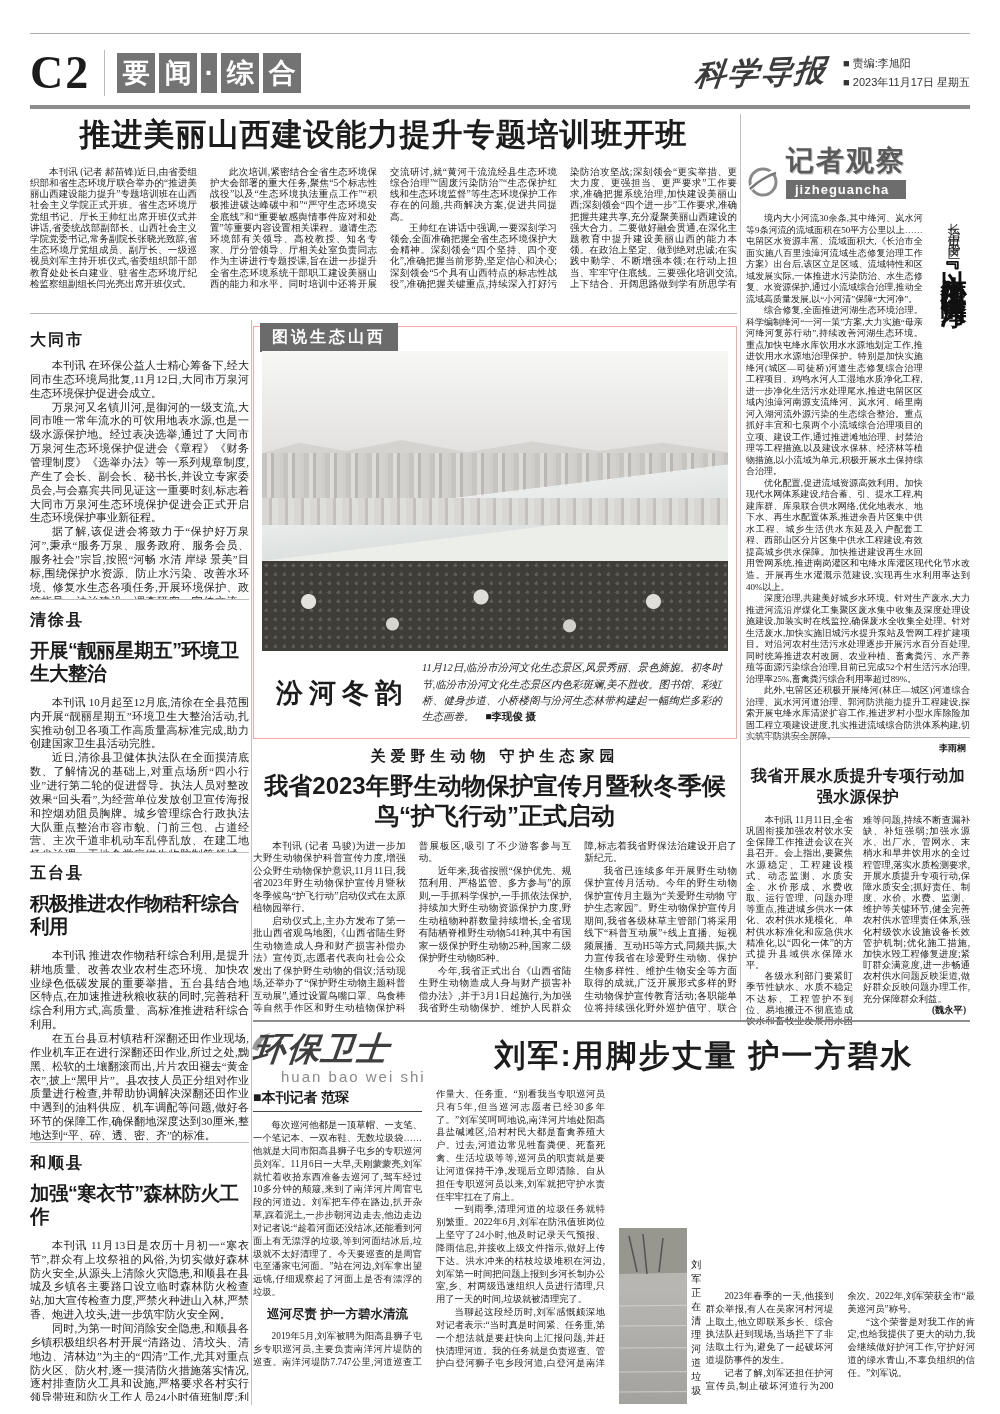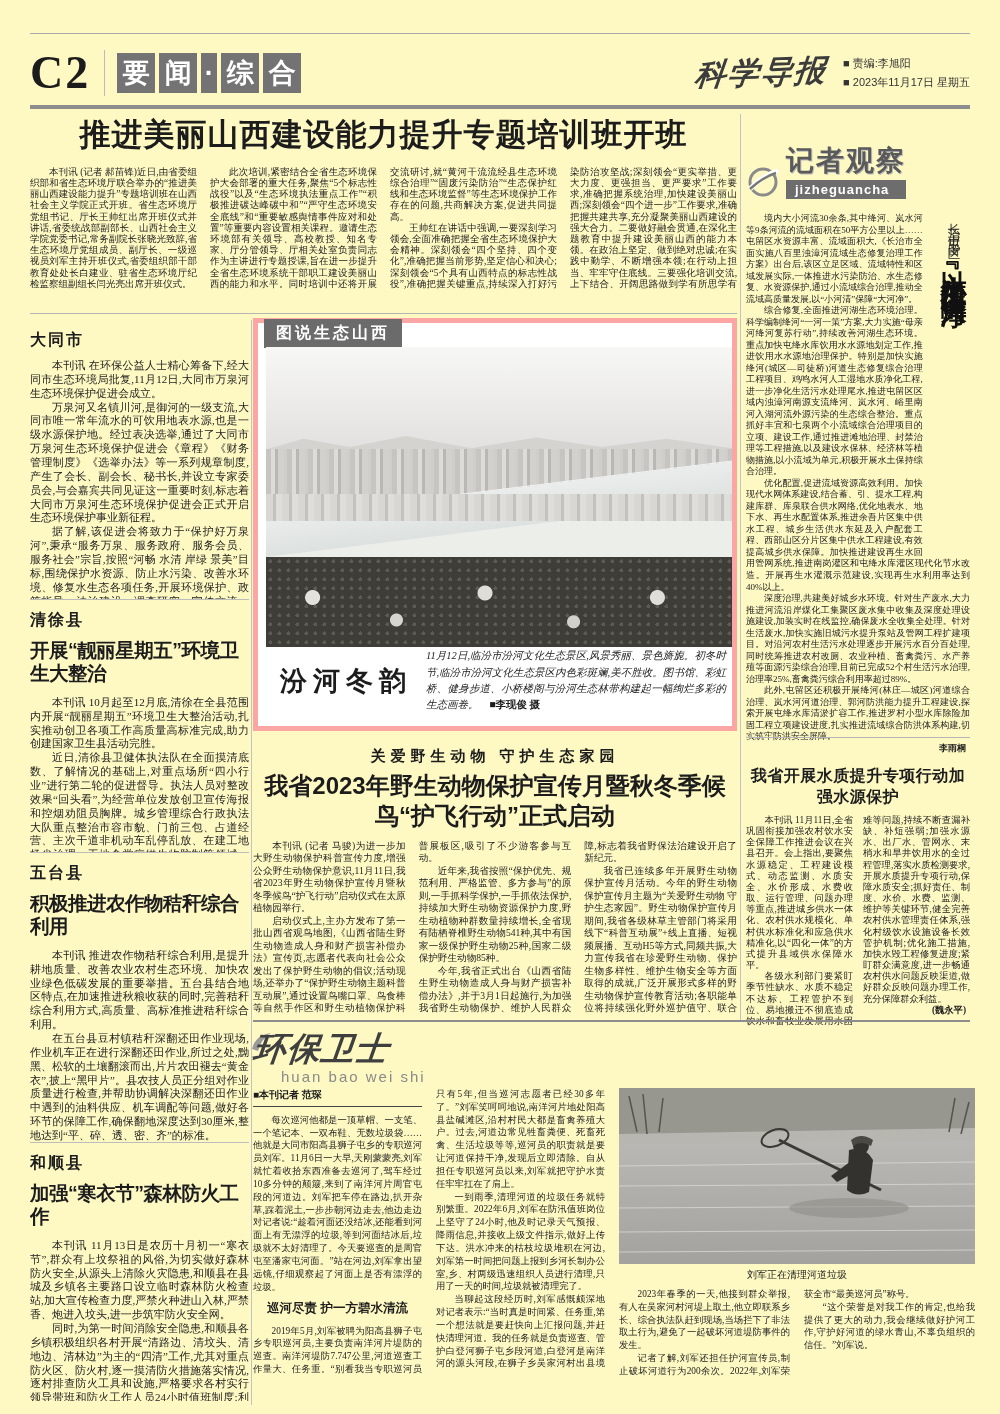--- a/index.html
+++ b/index.html
@@ -1,19 +1,19 @@
 <!DOCTYPE html>
 <html><head>
 <meta charset="utf-8">
 <style>
   * { box-sizing: border-box; margin: 0; padding: 0; }
   html,body { background:#d9d9d9; }
   .page {
     position: relative; width: 1000px; height: 1414px; margin: 0 auto;
-    background: #fef9c3; color: #1c1c1c; overflow: hidden;
+    background: #ffffff; color: #1c1c1c; overflow: hidden;
     font-family: "Liberation Serif", "DejaVu Serif", serif;
   }
   .abs { position: absolute; }
   .hline { position: absolute; background: #b5b5b5; height: 1px; }
   .vline { position: absolute; background: #c2c2c2; width: 1px; }
 
   
   .top-rule { left:30px; top:33px; width:940px; height:1px; background:#aaa; }
   .header { left:30px; top:44px; width:940px; height:58px; display:flex; align-items:center; }
   .page-code { font-size:46px; font-weight:bold; font-family:"Liberation Serif",serif; letter-spacing:2px; padding-right:14px; border-right:1px solid #bbb; line-height:1; }
@@ -61,21 +61,21 @@
   .region { font-family:"Liberation Sans",sans-serif; font-size:16px; letter-spacing:2px; margin-bottom:8px; }
   .lheadline { font-size:19.5px; line-height:1.2; margin-bottom:10px; letter-spacing:-0.5px; }
   .lbody { font-size:11px; line-height:1.26; }
   .la1 { height:280px; } .la2 { height:253px; } .la3 { height:290px; } .la4 { height:258px; }
 
   
   .div-left { left:251px; top:320px; height:1085px; }
   .div-right { left:740px; top:114px; height:906px; }
 
   
-  .feature { left:253px; top:318px; width:484px; height:413px; border:5px solid #fca5a5; background:#fff; }
+  .feature { left:253px; top:326px; width:484px; height:413px; border:1px solid #fca5a5; background:#fff; }
   .feature-tag { position:absolute; left:6px; top:-4px; background:#6b6b6b; color:#fff; font-family:"Liberation Sans",sans-serif; font-weight:bold; font-size:16px; letter-spacing:3px; padding:4px 12px; }
   .ph { position:absolute; left:8px; top:24px; width:466px; height:300px; overflow:hidden; background:#eceeea; }
   .ph-sky { position:absolute; left:0; top:0; width:100%; height:34%; background:linear-gradient(#f7f7f5,#e2e1df); }
   .ph-ridge { position:absolute; left:0; top:27%; width:100%; height:9%; background:#d4d3d0; clip-path:polygon(0 80%,8% 40%,18% 70%,30% 30%,44% 75%,58% 35%,72% 70%,86% 40%,100% 75%,100% 100%,0 100%); }
   .ph-city { position:absolute; left:0; top:34%; width:100%; height:16%; background:repeating-linear-gradient(90deg,#c6c5c2 0 5px,#dddcd9 5px 9px,#b9b8b5 9px 12px,#d2d1ce 12px 18px,#cfcecb 18px 21px); }
   .ph-city2 { position:absolute; left:0; top:49%; width:100%; height:9%; background:repeating-linear-gradient(90deg,#d8d7d4 0 7px,#c3c2bf 7px 10px,#dededb 10px 16px); }
   .ph-river { position:absolute; left:-8%; top:47%; width:120%; height:13%; background:linear-gradient(#eaedec,#dde1e0); transform:rotate(-7deg); border-top:1px solid #f2f4f3; }
   .ph-trees { position:absolute; left:0; bottom:0; width:100%; height:30%;
     background-color:#46453f;
     background-image:
@@ -100,24 +100,24 @@
 
   
   .guardian { left:253px; top:1028px; width:722px; height:380px; }
   .g-head { display:flex; align-items:center; height:56px; margin-bottom:4px; }
   .g-logo { width:180px; position:relative; }
   .g-logo-cn { font-family:"DejaVu Serif",serif; font-style:italic; font-weight:bold; font-size:33px; color:#3f3f3f; transform:skewX(-6deg); display:inline-block; letter-spacing:1px; }
   .g-logo-en { font-family:"Liberation Sans",sans-serif; font-size:15px; color:#8a8a8a; letter-spacing:2px; margin-left:28px; margin-top:-4px; }
   .g-headline { flex:1; text-align:center; font-size:31px; letter-spacing:2px; }
   .g-body { display:flex; gap:14px; height:316px; }
   .g-left { width:352px; }
-  .g-byline { font-family:"Liberation Sans",sans-serif; font-weight:bold; font-size:10px; border-bottom:1px solid #444; padding-bottom:4px; margin-bottom:7px; }
+  .g-byline { font-family:"Liberation Sans",sans-serif; font-weight:bold; font-size:14px; border-bottom:1px solid #444; padding-bottom:4px; margin-bottom:7px; }
   .g-cols { column-count:2; column-gap:14px; font-size:9.3px; line-height:1.38; height:288px; overflow:hidden; }
   .g-sub { font-family:"Liberation Sans",sans-serif; font-weight:bold; font-size:12.5px; text-align:center; margin:7px 0; break-inside:avoid; }
-  .g-right { width:356px; display:flex; flex-direction:column; }
+  .g-right { width:356px; display:flex; flex-direction:row;align-items:flex-end; }
   .g-photo { width:356px; height:176px; background:#b4b3af; position:relative; overflow:hidden; }
   .g-photo-cap { text-align:center; font-size:10px; padding:4px 0 6px 0; }
   .g-cols2 { column-count:2; column-gap:14px; font-size:9.3px; line-height:1.38; height:114px; overflow:hidden; }
 </style>
 </head>
 <body>
 
 <div class="page">
 
   <div class="abs top-rule"></div>
@@ -264,20 +264,21 @@
 
   <section class="abs guardian">
     <div class="g-head">
       <div class="g-logo">
         <svg width="26" height="26" viewBox="0 0 26 26" style="position:absolute;left:-4px;top:2px;">
           <path d="M3 20 Q6 6 22 4 Q12 10 9 22 Z" fill="#9a9a9a"></path>
         </svg>
         <span class="g-logo-cn">环保卫士</span>
         <div class="g-logo-en">huan bao wei shi</div>
       </div>
+      <div class="g-headline hd">刘军:用脚步丈量 护一方碧水</div>
     </div>
     <div class="g-body">
       <div class="g-left">
         <div class="g-cols jtext">
           <div class="g-byline">■本刊记者 范琛</div>
           <p>每次巡河他都是一顶草帽、一支笔、一个笔记本、一双布鞋、无数垃圾袋……他就是大同市阳高县狮子屯乡的专职巡河员刘军。11月6日一大早,天刚蒙蒙亮,刘军就忙着收拾东西准备去巡河了,驾车经过10多分钟的颠簸,来到了南洋河片周官屯段的河道边。刘军把车停在路边,扒开杂草,踩着泥土,一步步朝河边走去,他边走边对记者说:“趁着河面还没结冰,还能看到河面上有无漂浮的垃圾,等到河面结冰后,垃圾就不太好清理了。今天要巡查的是周官屯至潘家屯河面。”站在河边,刘军拿出望远镜,仔细观察起了河面上是否有漂浮的垃圾。</p>
           <h4 class="g-sub">巡河尽责 护一方碧水清流</h4>
           <p>2019年5月,刘军被聘为阳高县狮子屯乡专职巡河员,主要负责南洋河片堤防的巡查。南洋河堤防7.747公里,河道巡查工作量大、任务重。“别看我当专职巡河员只有5年,但当巡河志愿者已经30多年了。”刘军笑呵呵地说,南洋河片地处阳高县盐碱滩区,沿村村民大都是畜禽养殖大户。过去,河道边常见牲畜粪便、死畜死禽、生活垃圾等等,巡河员的职责就是要让河道保持干净,发现后立即清除。自从担任专职巡河员以来,刘军就把守护水责任牢牢扛在了肩上。</p>
           <p>一到雨季,清理河道的垃圾任务就特别繁重。2022年6月,刘军在防汛值班岗位上坚守了24小时,他及时记录天气预报、降雨信息,并接收上级文件指示,做好上传下达。洪水冲来的枯枝垃圾堆积在河边,刘军第一时间把问题上报到乡河长制办公室,乡、村两级迅速组织人员进行清理,只用了一天的时间,垃圾就被清理完了。</p>
           <p>当聊起这段经历时,刘军感慨颇深地对记者表示:“当时真是时间紧、任务重,第一个想法就是要赶快向上汇报问题,并赶快清理河道。我的任务就是负责巡查、管护白登河狮子屯乡段河道,白登河是南洋河的源头河段,在狮子乡吴家河村出县境入南洋河。所以,守护好这6.5公里的河岸线,是关乎整个南洋河的水质好坏的关键……”</p>

